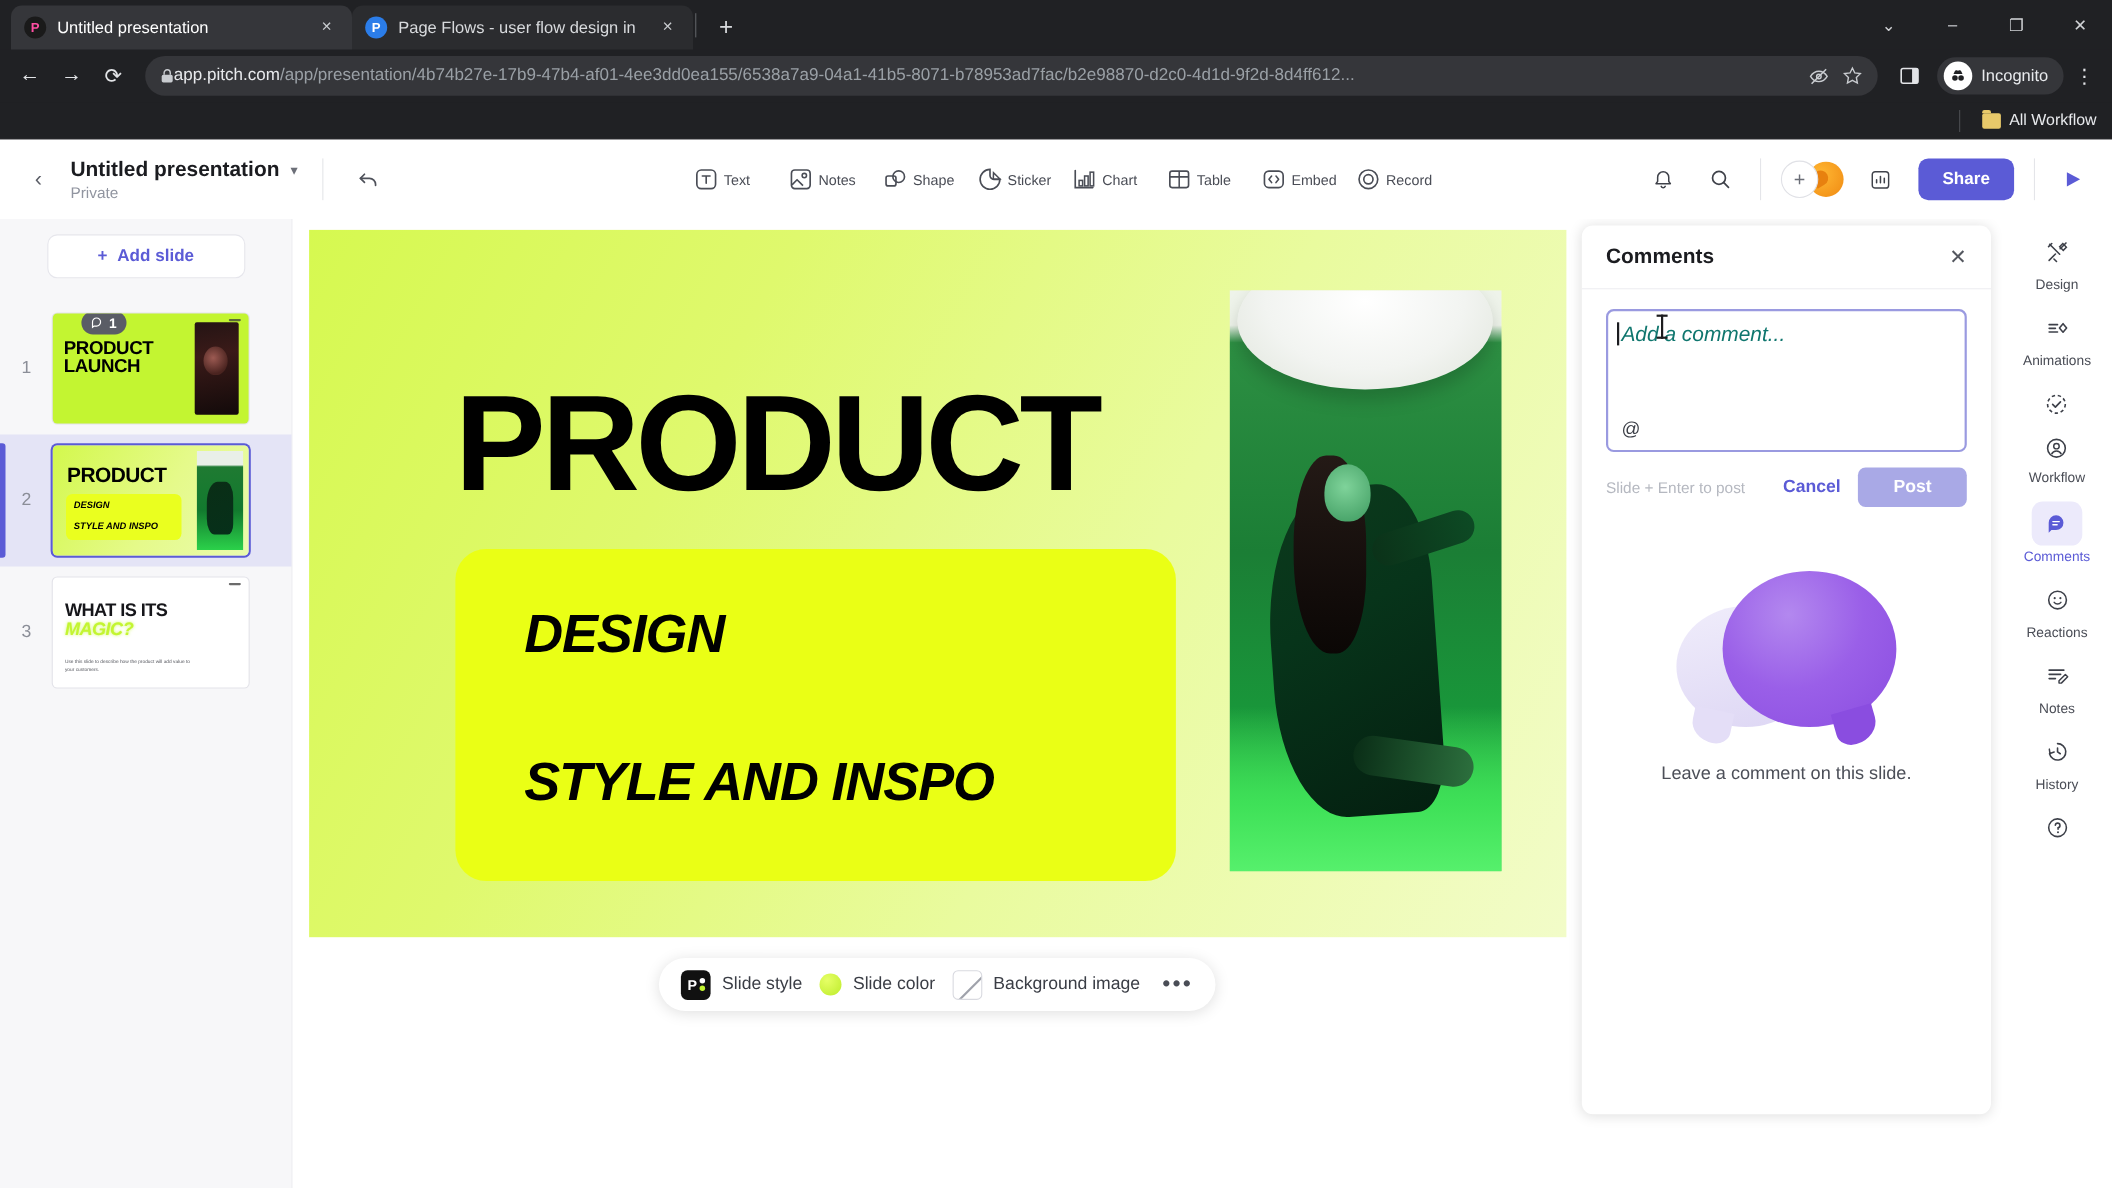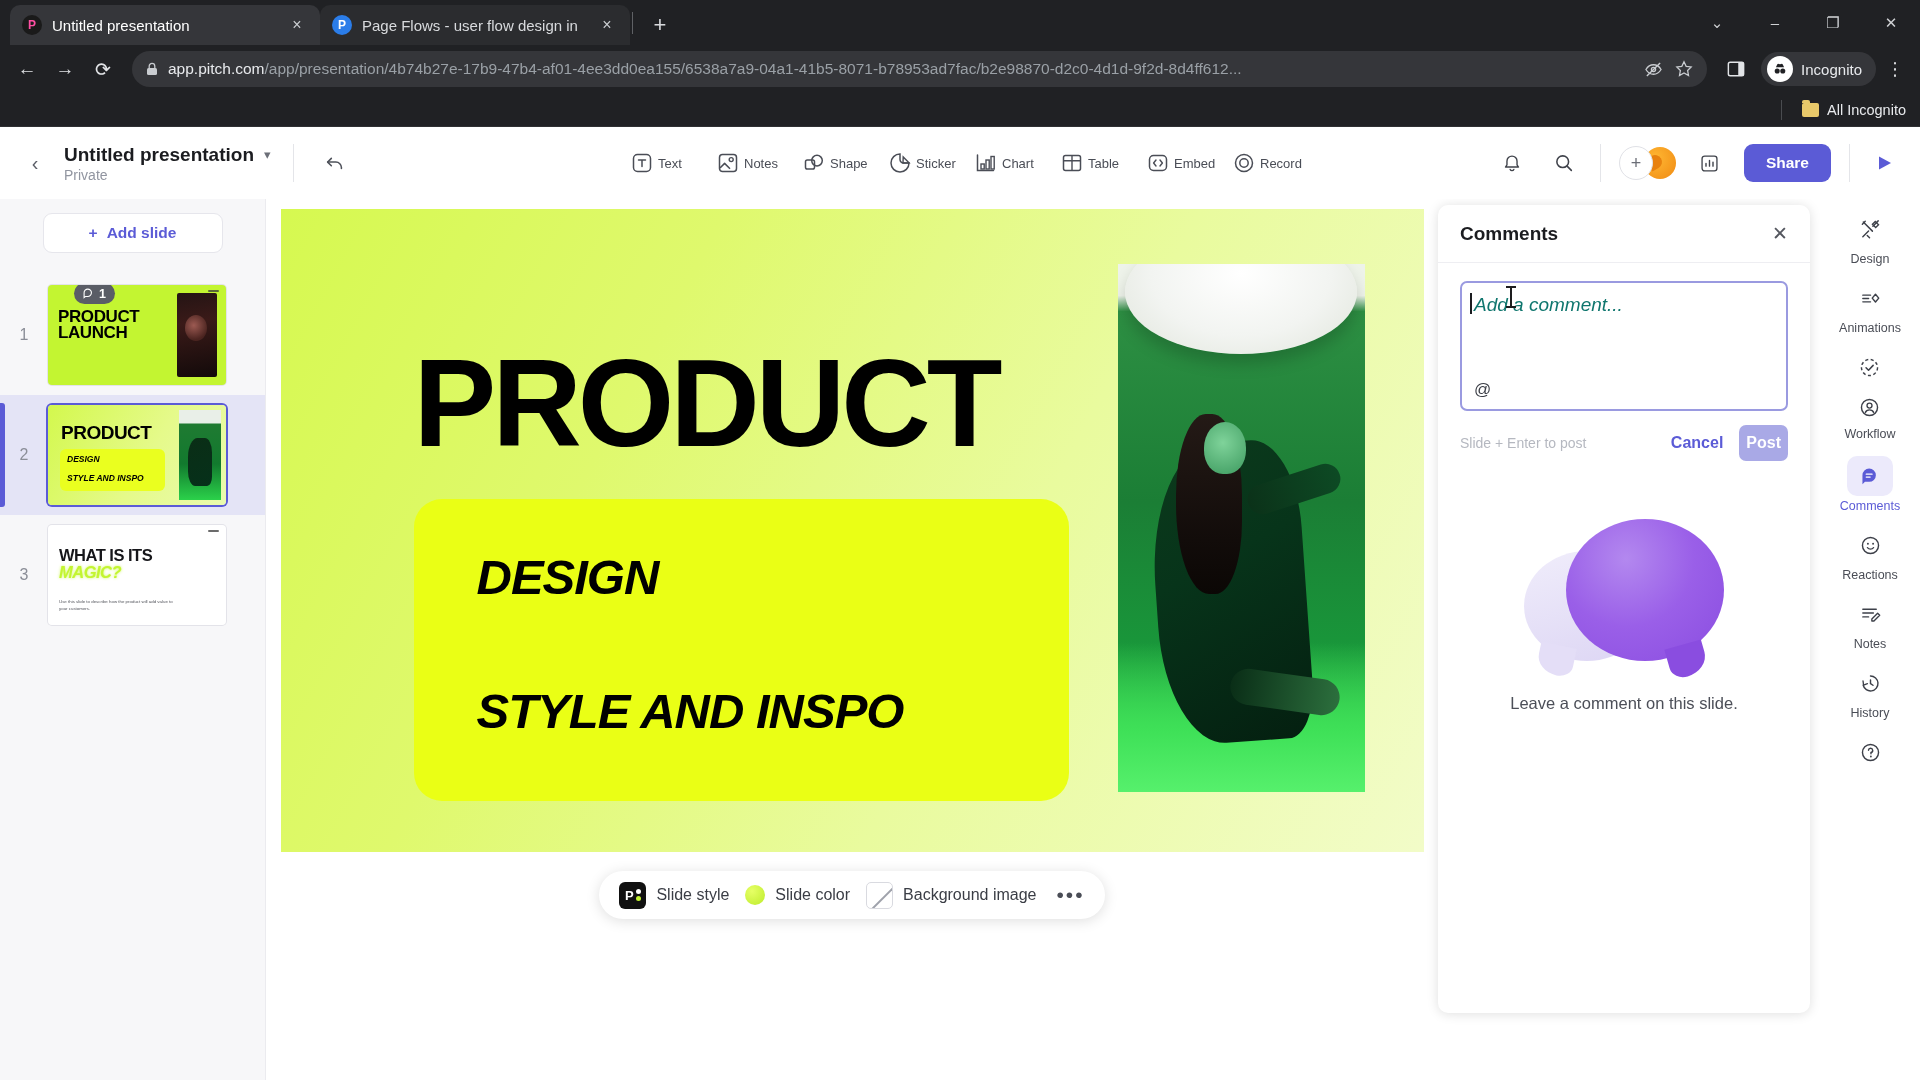--- a/index.html
+++ b/index.html
@@ -61,21 +61,21 @@
     padding: 0 10px; gap: 4px; background: #202124;
   }
   .navbtn {
     width: 34px; height: 34px; border-radius: 50%;
     display: flex; align-items: center; justify-content: center;
     color: #e2e4e7; font-size: 19px;
   }
   .urlbox {
     flex: 1 1 auto; height: 36px; background: #35363a;
     border-radius: 18px; display: flex; align-items: center;
-    padding: 16px 14px; gap: 10px; margin: 0 8px; min-width: 0;
+    padding: 16px 14px; margin: 0 8px; min-width: 0;
   }
   .lock-ico { color: #c9ccd0; font-size: 13px; flex: 0 0 auto; }
   .urltext {
     font-size: 15.5px; color: #9aa0a6; white-space: nowrap;
     overflow: hidden; text-overflow: ellipsis; flex: 1 1 auto;
   }
   .urltext b { color: #e8eaed; font-weight: 400; }
   .url-icons { display: flex; align-items: center; gap: 12px; flex: 0 0 auto; }
   .url-icons span { color: #c9ccd0; font-size: 17px; }
   .omni-right { display: flex; align-items: center; gap: 4px; flex: 0 0 auto; }
@@ -393,21 +393,21 @@
   .mouse-cursor::before { top: 0; }
   .mouse-cursor::after { bottom: 0; }
   .cp-actions {
     display: flex; align-items: center; gap: 16px; padding: 14px 22px 0 22px;
     flex: 0 0 auto;
   }
   .cp-hint { font-size: 14px; color: #b5b8c0; }
   .cp-cancel { margin-left: auto; font-size: 16px; color: #5b5bd6; font-weight: 600; }
   .cp-post {
     background: #a9a9e6; color: #fff; font-size: 16px; font-weight: 700;
-    padding: 9px 7px; border-radius: 7px;
+    padding: 9px 32px; border-radius: 7px;
   }
   .cp-empty {
     flex: 1 1 auto; display: flex; flex-direction: column; align-items: center;
     justify-content: flex-start; padding-top: 58px; 
   }
   .bubbles { position: relative; width: 200px; height: 175px; }
   .bub-back {
     position: absolute; left: 0; top: 32px; width: 126px; height: 110px;
     background: linear-gradient(165deg,#f0edfb,#ddd6f4);
     border-radius: 50%;
@@ -520,21 +520,21 @@
         <span>Incognito</span>
       </div>
       <div class="kebab">⋮</div>
     </div>
   </div>
 
   <div class="bookmarkbar">
     <div class="bm-sep"></div>
     <div class="bm-item">
       <span class="folder-ico"></span>
-      <span>All Incognito</span>
+      <span>All Workflow</span>
     </div>
   </div>
 </div>
 
 <div class="app">
 
   <div class="app-topbar">
     <div class="back-chev">‹</div>
     <div class="title-block">
       <div class="title-row">

